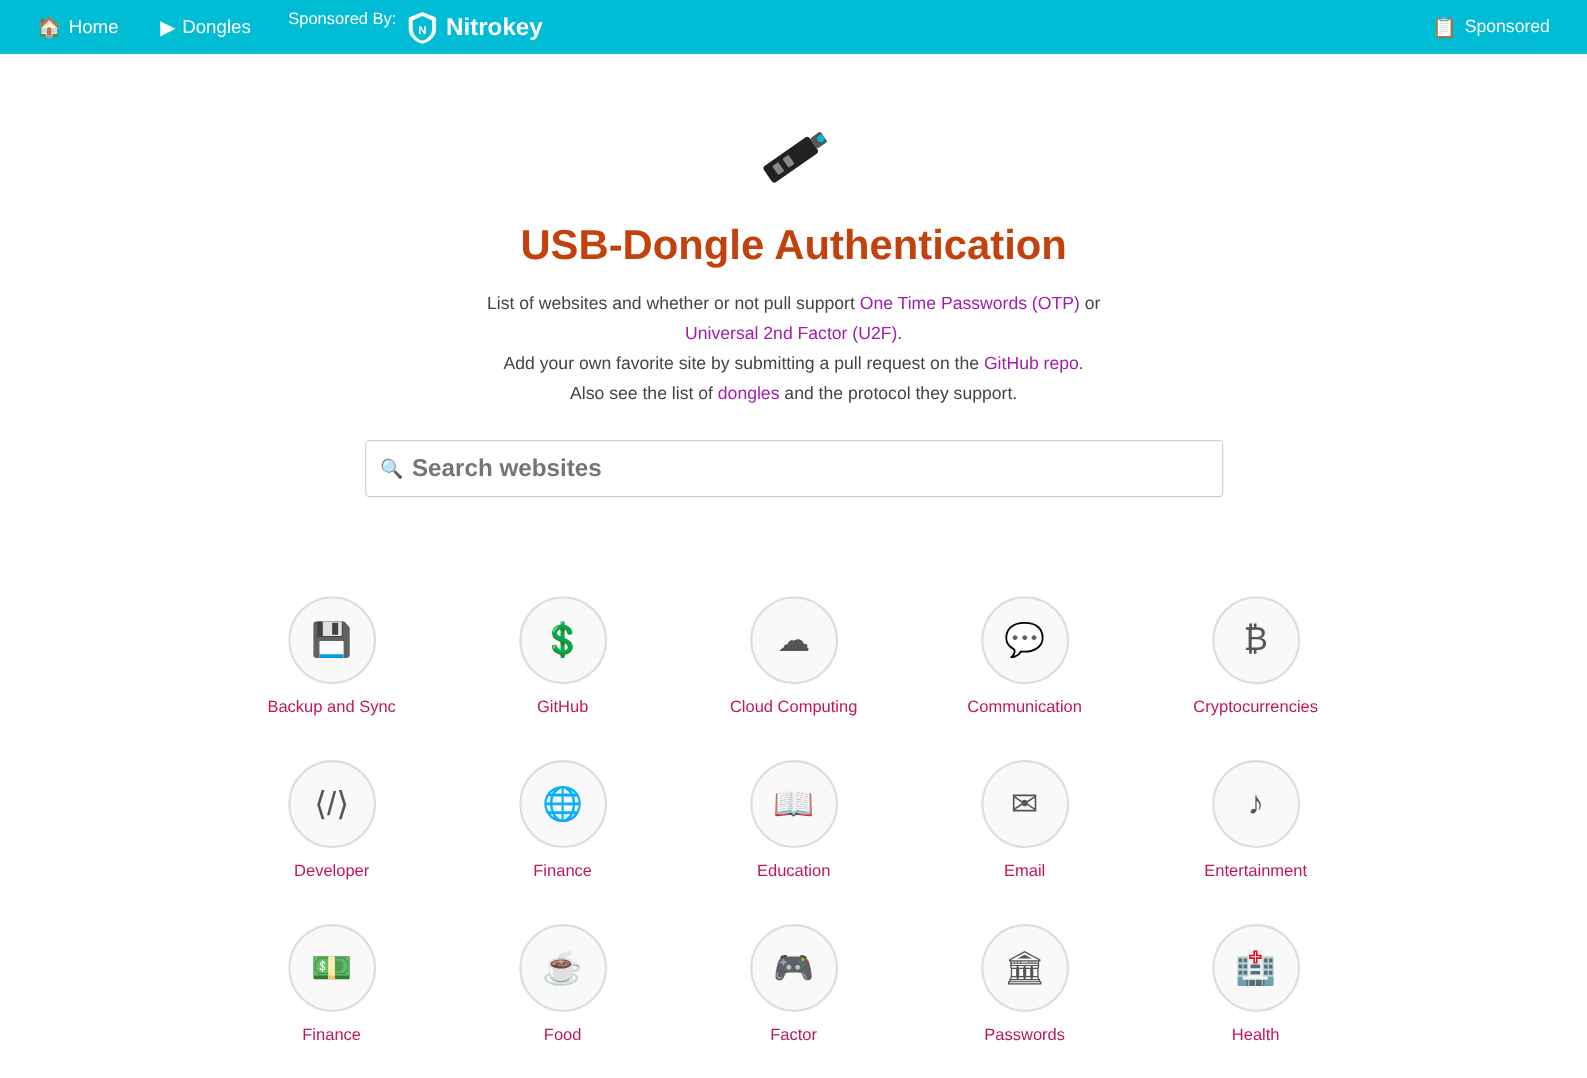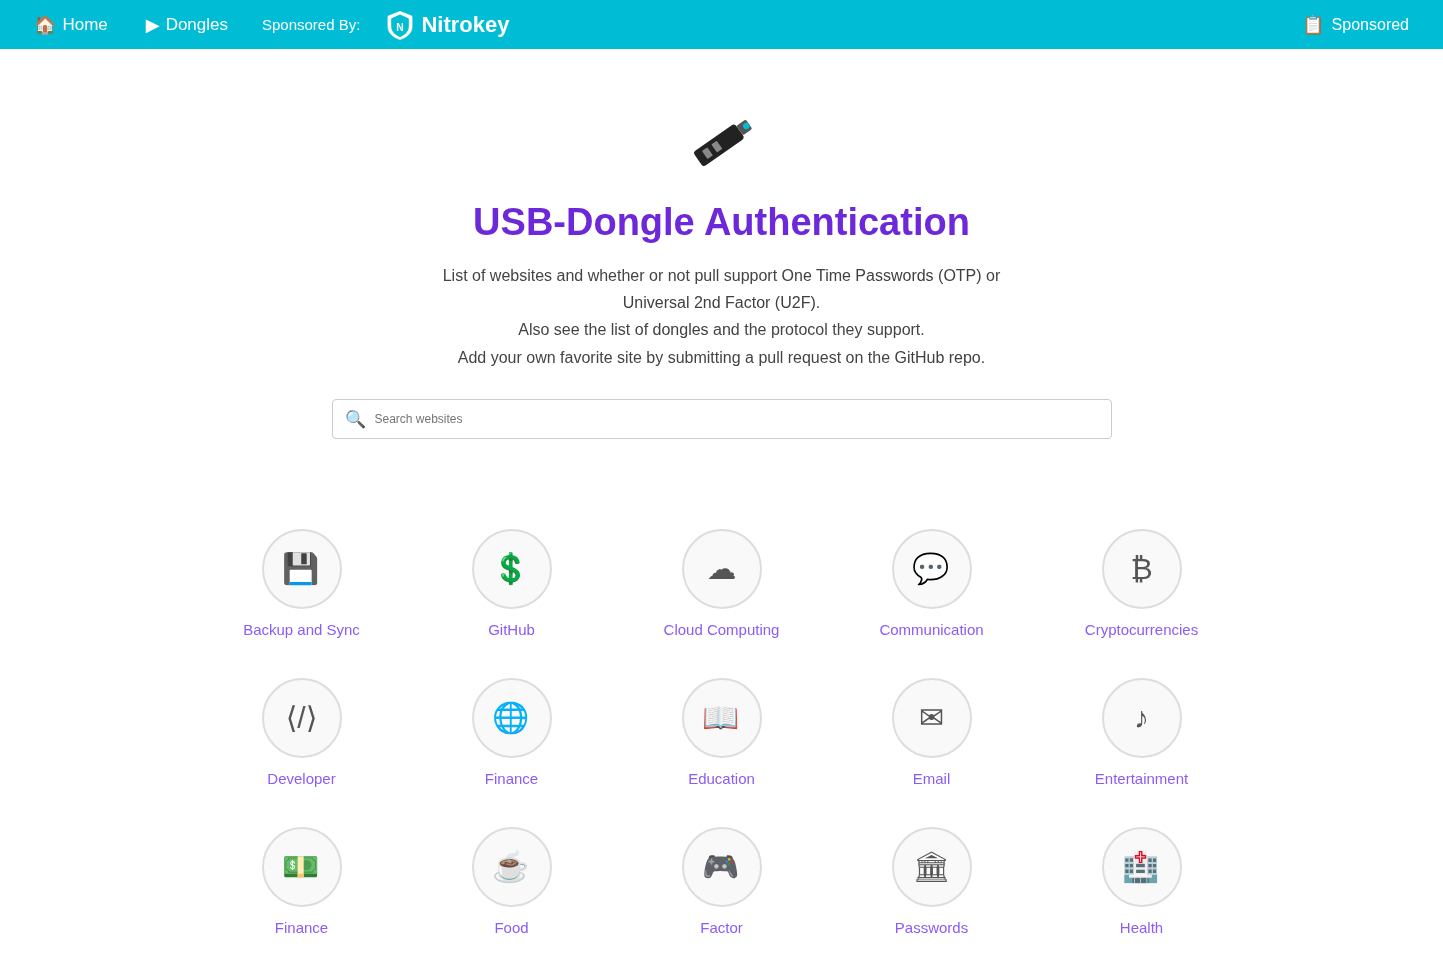--- a/index.html
+++ b/index.html
@@ -25,22 +25,22 @@
       color: #fff;
       font-size: 17px;
       font-weight: 500;
       padding: 0 14px;
       cursor: pointer;
       text-decoration: none;
     }
     .nav-icon { font-size: 18px; }
     .sponsored {
       display: flex;
-      align-items: center;
-      gap: 24px;
+      align-items: flex-start;
+      gap: 8px;
       color: #fff;
       font-size: 15px;
       margin-left: 10px;
     }
     .nitrokey-logo {
       display: flex;
       align-items: center;
       gap: 5px;
       background: transparent;
     }
@@ -76,31 +76,31 @@
     .usb-icon-wrap {
       margin-bottom: 18px;
     }
     .usb-icon {
       width: 90px;
       height: 70px;
     }
     .hero-title {
       font-size: 38px;
       font-weight: 700;
-      color: #6d28d9;
+      color: #c2410c;
       margin-bottom: 18px;
     }
     .hero-desc {
       font-size: 16px;
       color: #444;
       text-align: center;
       line-height: 1.7;
       max-width: 620px;
     }
-    .hero-desc a, .link { color: #404040; text-decoration: none; }
+    .hero-desc a, .link { color: #a21caf; text-decoration: none; }
 
     
     .search-wrap {
       margin: 28px auto 0;
       width: 780px;
       max-width: 95vw;
       position: relative;
     }
     .search-icon-inside {
       position: absolute;
@@ -108,23 +108,24 @@
       top: 50%;
       transform: translateY(-50%);
       color: #aaa;
       font-size: 17px;
     }
     .search-input {
       width: 100%;
       padding: 12px 16px 12px 42px;
       border: 1.5px solid #ccc;
       border-radius: 4px;
-      font-size: 12px;
+      font-size: 22px;
       color: #555;
       outline: none;
+      font-weight: bold;
     }
 
     
     .categories {
       display: flex;
       flex-wrap: wrap;
       justify-content: center;
       gap: 0;
       max-width: 1200px;
       margin: 50px auto 40px;
@@ -152,21 +153,21 @@
       margin-bottom: 12px;
       transition: background 0.2s, border-color 0.2s;
     }
     .cat-icon {
       font-size: 30px;
       color: #555;
     }
     .cat-label {
       font-size: 15px;
       font-weight: 500;
-      color: #8b5cf6;
+      color: #be185d;
     }
   </style>
 </head>
 <body>
 
 <nav class="navbar">
   <div class="navbar-left">
     <a class="nav-item" href="#">
       <span class="nav-icon">🏠</span>
       <span>Home</span>
@@ -212,28 +213,28 @@
   <h1 class="hero-title">USB-Dongle Authentication</h1>
 
   <div class="hero-desc">
     <p>
       <span>List of websites and whether or not pull support</span>
       <a href="#">One Time Passwords (OTP)</a>
       <span>or</span>
       <a href="#">Universal 2nd Factor (U2F)</a><span>.</span>
     </p>
     <p>
+      <span>Add your own favorite site by submitting a pull request on the</span>
+      <a href="#">GitHub repo</a><span>.</span>
+    </p>
+    <p>
       <span>Also see the list of</span>
       <a href="#">dongles</a>
       <span>and the protocol they support.</span>
     </p>
-    <p>
-      <span>Add your own favorite site by submitting a pull request on the</span>
-      <a href="#">GitHub repo</a><span>.</span>
-    </p>
   </div>
 
   <div class="search-wrap">
     <span class="search-icon-inside">🔍</span>
     <input class="search-input" type="text" placeholder="Search websites" style="">
   </div>
 </section>
 
 <div class="categories" id="categories-container">
 <a class="category-item" href="#">

